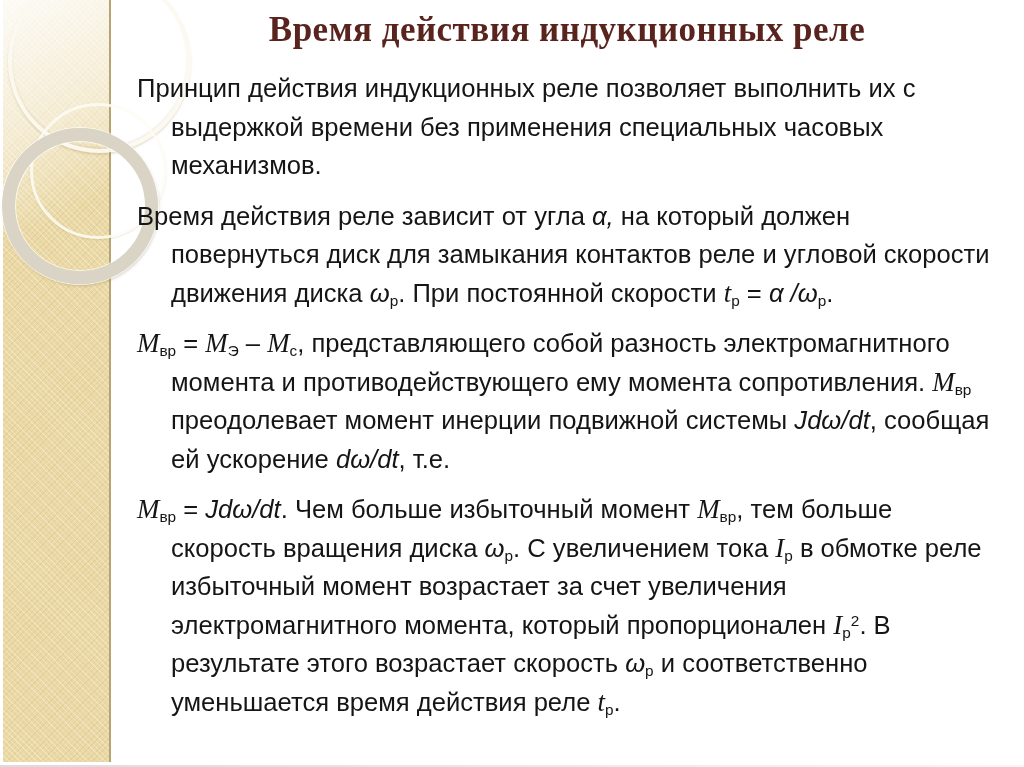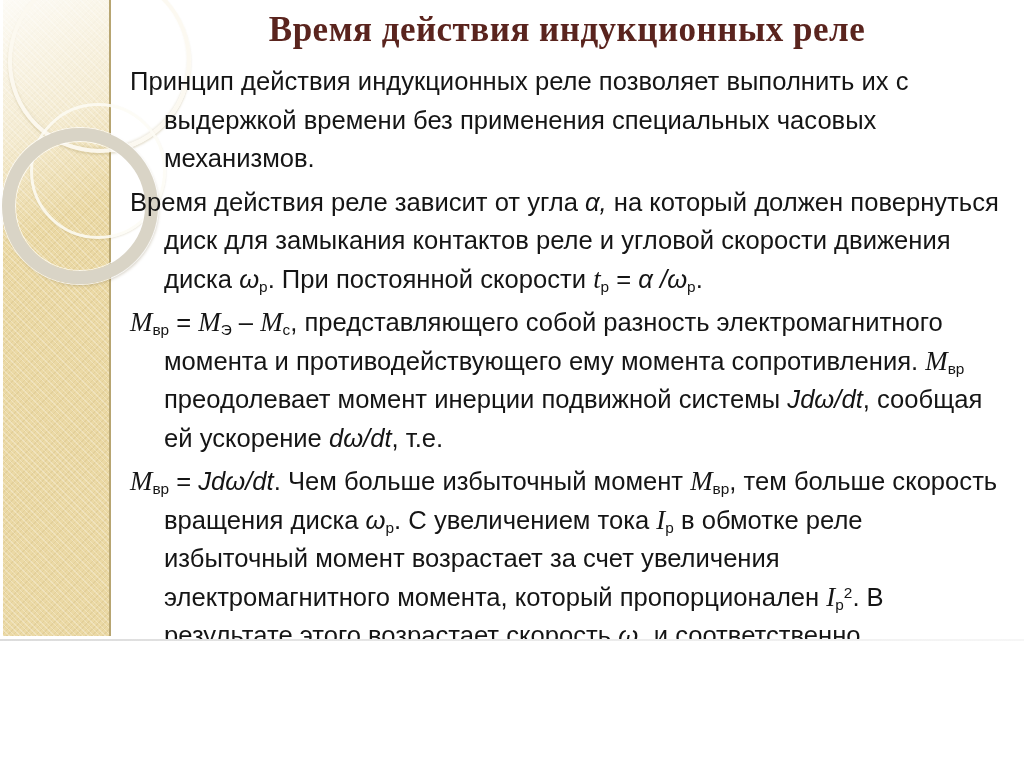--- a/index.html
+++ b/index.html
@@ -1,16 +1,16 @@
 <!DOCTYPE html>
 <html><head>
 <meta charset="utf-8">
 <style>
   html,body{margin:0;padding:0;background:#fff;}
-  .slide{position:relative;width:1024px;height:641px;background:#ffffff;overflow:hidden;
+  .slide{position:relative;width:1024px;height:767px;background:#ffffff;overflow:hidden;
          font-family:"Liberation Sans",sans-serif;color:#151515;}
   
   .slide::after{content:"";position:absolute;left:0;right:0;bottom:0;height:2px;
                 background:linear-gradient(to right,#dcdcdc,#f6f6f6);}
   
   .strip{position:absolute;left:3px;top:0;bottom:5px;width:106px;
          background-color:#ebd9a5;
          background-image:
            repeating-linear-gradient(45deg, rgba(255,255,255,.28) 0 1px, transparent 1px 4px),
            repeating-linear-gradient(-45deg, rgba(173,146,80,.14) 0 1px, transparent 1px 4px);
@@ -28,21 +28,21 @@
           border:13px solid #d9d4c6;
           box-shadow:0 0 0 1px rgba(255,255,255,.75), 1px 2px 3px rgba(120,100,60,.28),
                      inset 0 0 0 1px rgba(255,255,255,.75);}
   
   .title-row{position:absolute;top:8px;left:110px;right:0;text-align:center;}
   .title-row h1{margin:0;font-family:"Liberation Serif",serif;font-weight:bold;
                 font-size:35px;line-height:44px;color:#5a241e;letter-spacing:.5px;}
   
   .text{position:absolute;left:125px;top:57px;width:890px;
         font-size:25.6px;line-height:38.5px;}
-  .para{margin:5px;padding-left:34px;text-indent:-34px;}
+  .para{margin:12px;padding-left:34px;text-indent:-34px;}
   .seg-i{font-style:italic;}
   .seg-si{font-style:italic;font-family:"Liberation Serif",serif;font-size:1.05em;line-height:1;}
   .seg-sub{font-size:.6em;vertical-align:-.25em;line-height:1;}
   .seg-sup{font-size:.6em;vertical-align:.5em;line-height:1;}
 </style>
 </head>
 <body>
 
 <div class="slide">
 

